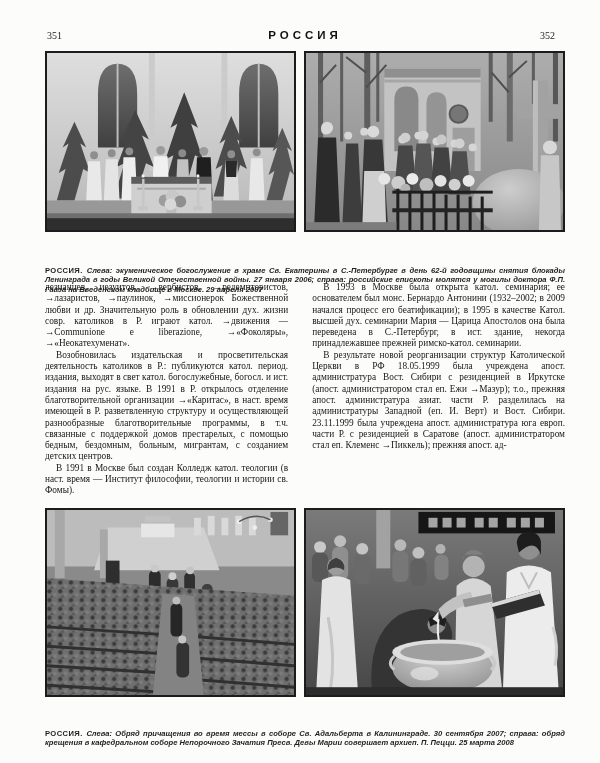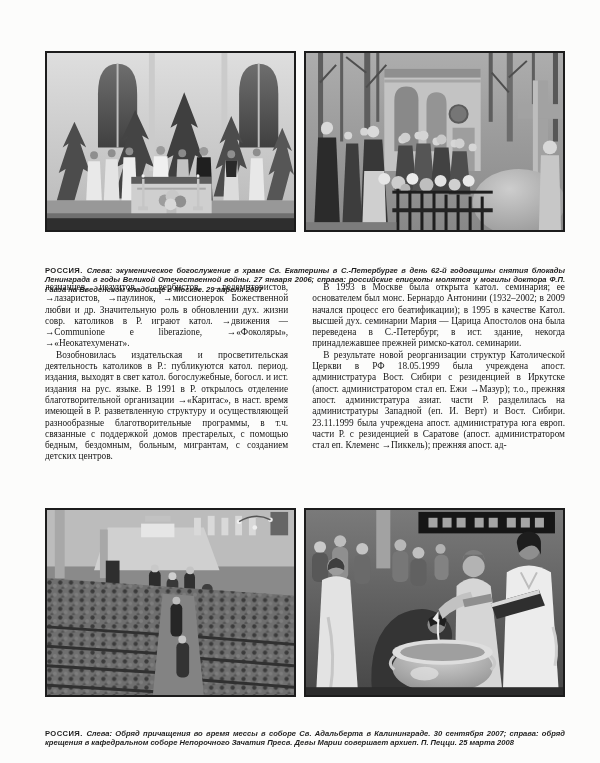--- a/index.html
+++ b/index.html
@@ -51,20 +51,25 @@
   .col.left{width:251px;}
   .col.right{width:261px;}
   .col p{margin:0;padding:0;}
   .col p.indent{text-indent:11px;}
 </style>
 </head>
 <body>
 
 <div class="page">
 
+  <div class="header">
+    <span class="pagenum left">351</span>
+    <div class="running-title">РОССИЯ</div>
+    <span class="pagenum right">352</span>
+  </div>
 
   <div class="figure-row top">
 
     <div class="photo lft">
       <svg viewBox="0 0 252 180" preserveAspectRatio="none">
         <defs>
           <linearGradient id="a-wall" x1="0" y1="0" x2="0" y2="1">
             <stop offset="0" stop-color="#dedede"></stop>
               <stop offset="1" stop-color="#b8b8b8"></stop>
           </linearGradient>
@@ -240,20 +245,21 @@
 
   <div class="caption top">
     <span class="cap-label">РОССИЯ. </span>
     <span>Слева: экуменическое богослужение в храме Св. Екатерины в С.-Петербурге в день 62-й годовщины снятия блокады Ленинграда в годы Великой Отечественной войны. 27 января 2006; справа: российские епископы молятся у могилы доктора Ф.П. Гааза на Введенском кладбище в Москве. 29 апреля 2007</span>
   </div>
 
   <div class="columns">
     <div class="col left">
       <p>лезианцев, иезуитов, →вербистов, →редемптористов, →лазаристов, →паулинок, →миссионерок Божественной любви и др. Значительную роль в обновлении дух. жизни совр. католиков в Р. играют катол. →движения — →Communione e liberazione, →«Фоколяры», →«Неокатехуменат».</p>
       <p class="indent">Возобновилась издательская и просветительская деятельность католиков в Р.: публикуются катол. период. издания, выходят в свет катол. богослужебные, богосл. и ист. издания на рус. языке. В 1991 в Р. открылось отделение благотворительной организации →«Каритас», в наст. время имеющей в Р. разветвленную структуру и осуществляющей разнообразные благотворительные программы, в т.ч. связанные с поддержкой домов престарелых, с помощью бедным, бездомным, больным, мигрантам, с созданием детских центров.</p>
+      <p class="indent">В 1991 в Москве был создан Колледж катол. теологии (в наст. время — Институт философии, теологии и истории св. Фомы).</p>
     </div>
     <div class="col right">
       <p class="indent">В 1993 в Москве была открыта катол. семинария; ее основателем был монс. Бернардо Антонини (1932–2002; в 2009 начался процесс его беатификации); в 1995 в качестве Катол. высшей дух. семинарии Мария — Царица Апостолов она была переведена в С.-Петербург, в ист. здание, некогда принадлежавшее прежней римско-катол. семинарии.</p>
       <p class="indent">В результате новой реорганизации структур Католической Церкви в РФ 18.05.1999 была учреждена апост. администратура Вост. Сибири с резиденцией в Иркутске (апост. администратором стал еп. Ежи →Мазур); т.о., прежняя апост. администратура азиат. части Р. разделилась на администратуры Западной (еп. И. Верт) и Вост. Сибири. 23.11.1999 была учреждена апост. администратура юга европ. части Р. с резиденцией в Саратове (апост. администратором стал еп. Клеменс →Пиккель); прежняя апост. ад-</p>
     </div>
   </div>
 
   <div class="figure-row bottom">
 
     <div class="photo lft">

